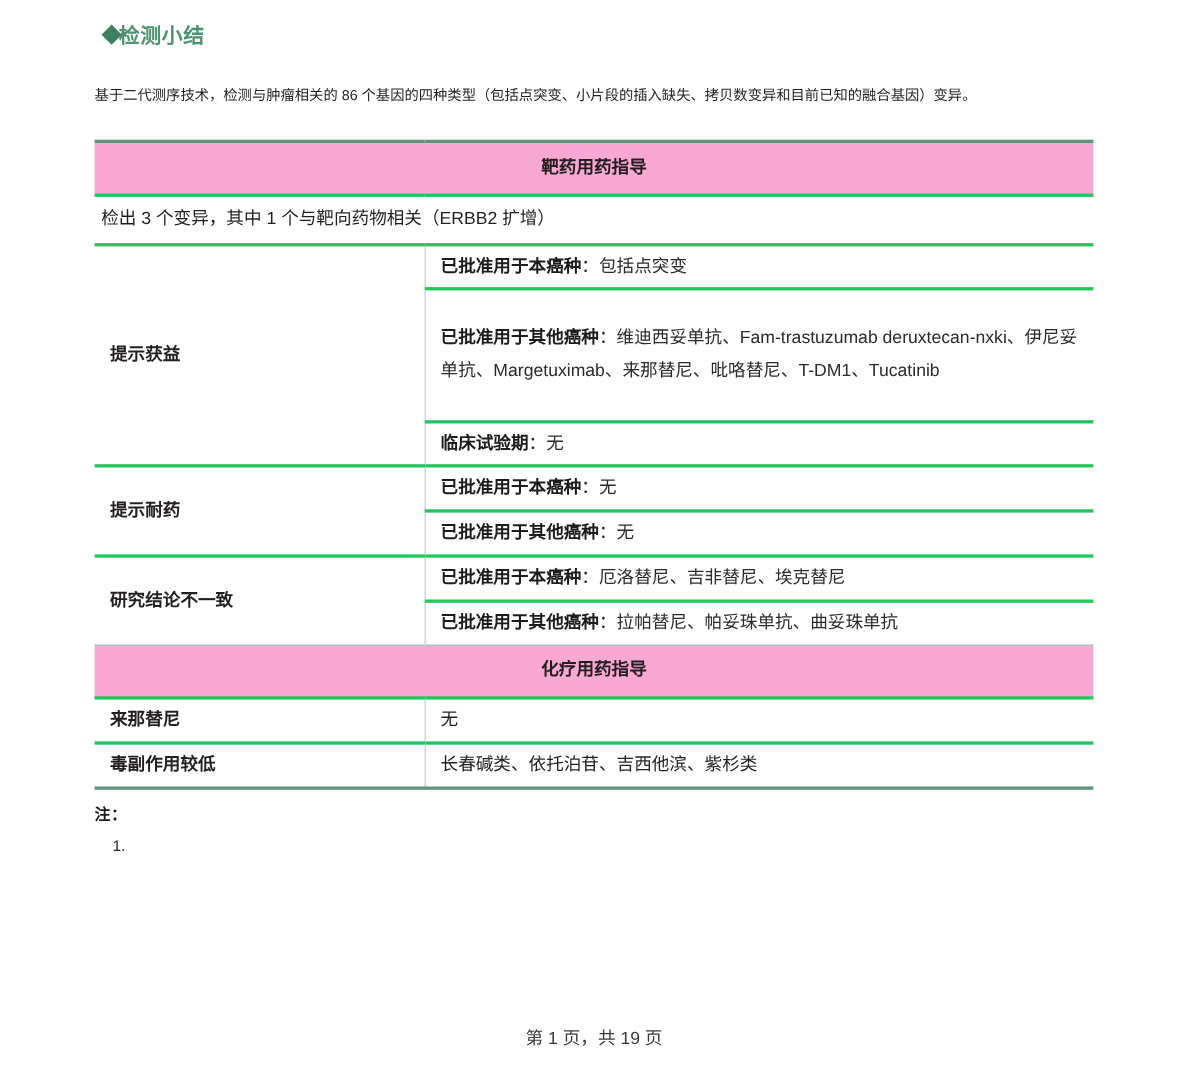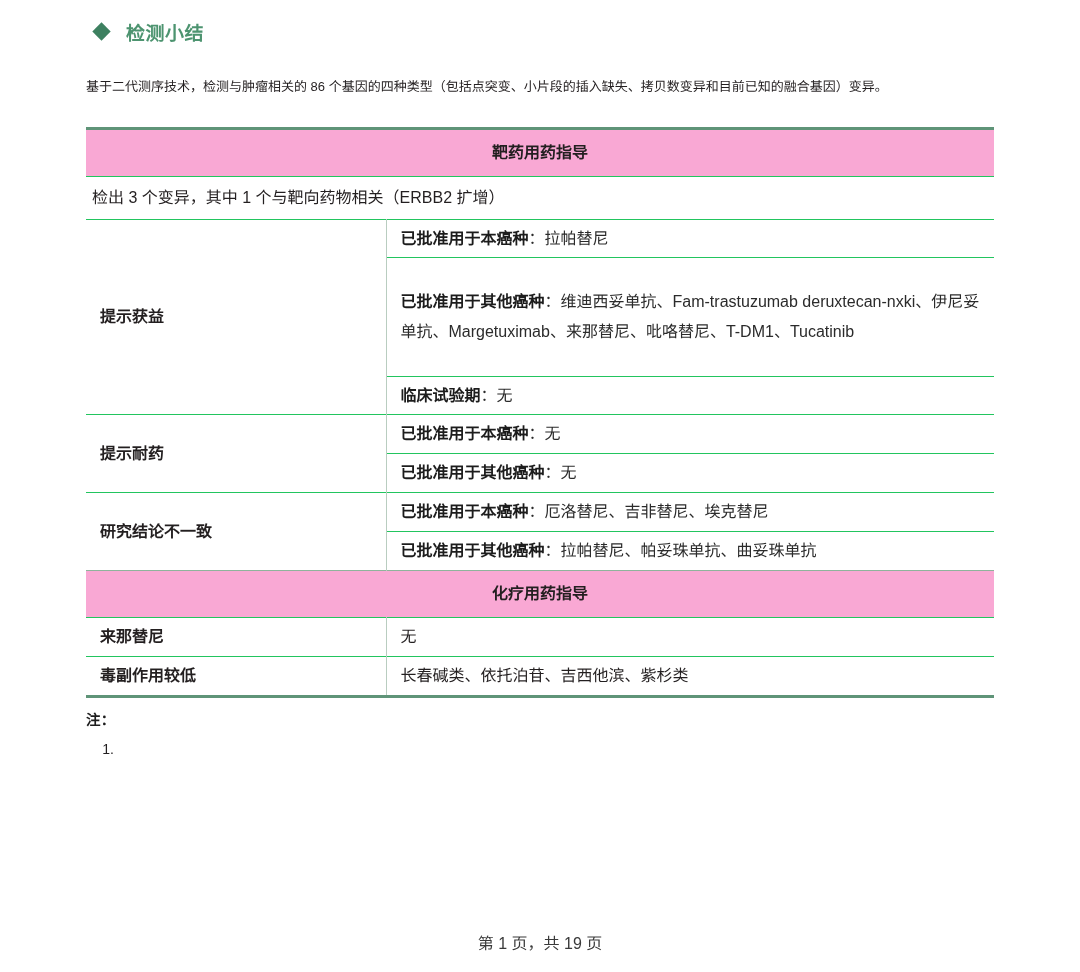--- a/index.html
+++ b/index.html
@@ -26,21 +26,21 @@
     position: absolute;
     left: 86px;
     top: 0;
     width: 908px;
   }
 
   
   .section-heading {
     display: flex;
     align-items: center;
-    gap: 18px;
+    gap: 0;
     padding-top: 14px;
     height: 34px;
   }
   .diamond-bullet {
     width: 13px;
     height: 13px;
     background: #3d8060;
     transform: rotate(45deg);
     flex: 0 0 auto;
     margin-left: 9px;
@@ -68,21 +68,21 @@
     border-collapse: collapse;
     table-layout: fixed;
     border-top: 3px solid #5f9478;
     border-bottom: 3px solid #5f9478;
   }
   .summary-table td {
     vertical-align: middle;
     font-size: 16px;
     line-height: 30px;
     color: #231f20;
-    border-top: 1px solid #22c55e;
+    border-top: 3px solid #22c55e;
     padding: 0;
   }
   .summary-table tr:first-child td {
     border-top: none;
   }
 
   .band {
     background: #f9a8d4;
     text-align: center;
     font-weight: bold;
@@ -191,21 +191,21 @@
           <td class="band" colspan="2">靶药用药指导</td>
         </tr>
 
         <tr>
           <td class="note-row" colspan="2">检出 3 个变异，其中 1 个与靶向药物相关（ERBB2 扩增）</td>
         </tr>
 
         <tr>
           <td class="label-cell" rowspan="3">提示获益</td>
           <td class="value-cell row-h1">
-            <span class="k">已批准用于本癌种</span><span class="v">：</span><span class="v">拉帕替尼</span>
+            <span class="k">已批准用于本癌种</span><span class="v">：</span><span class="v">包括点突变</span>
           </td>
         </tr>
         <tr>
           <td class="value-cell row-multi">
             <span class="k">已批准用于其他癌种</span><span class="v">：</span><span class="v">维迪西妥单抗、Fam-trastuzumab deruxtecan-nxki、伊尼妥单抗、Margetuximab、来那替尼、吡咯替尼、T-DM1、Tucatinib</span>
           </td>
         </tr>
         <tr>
           <td class="value-cell row-h1">
             <span class="k">临床试验期</span><span class="v">：</span><span class="v">无</span>

